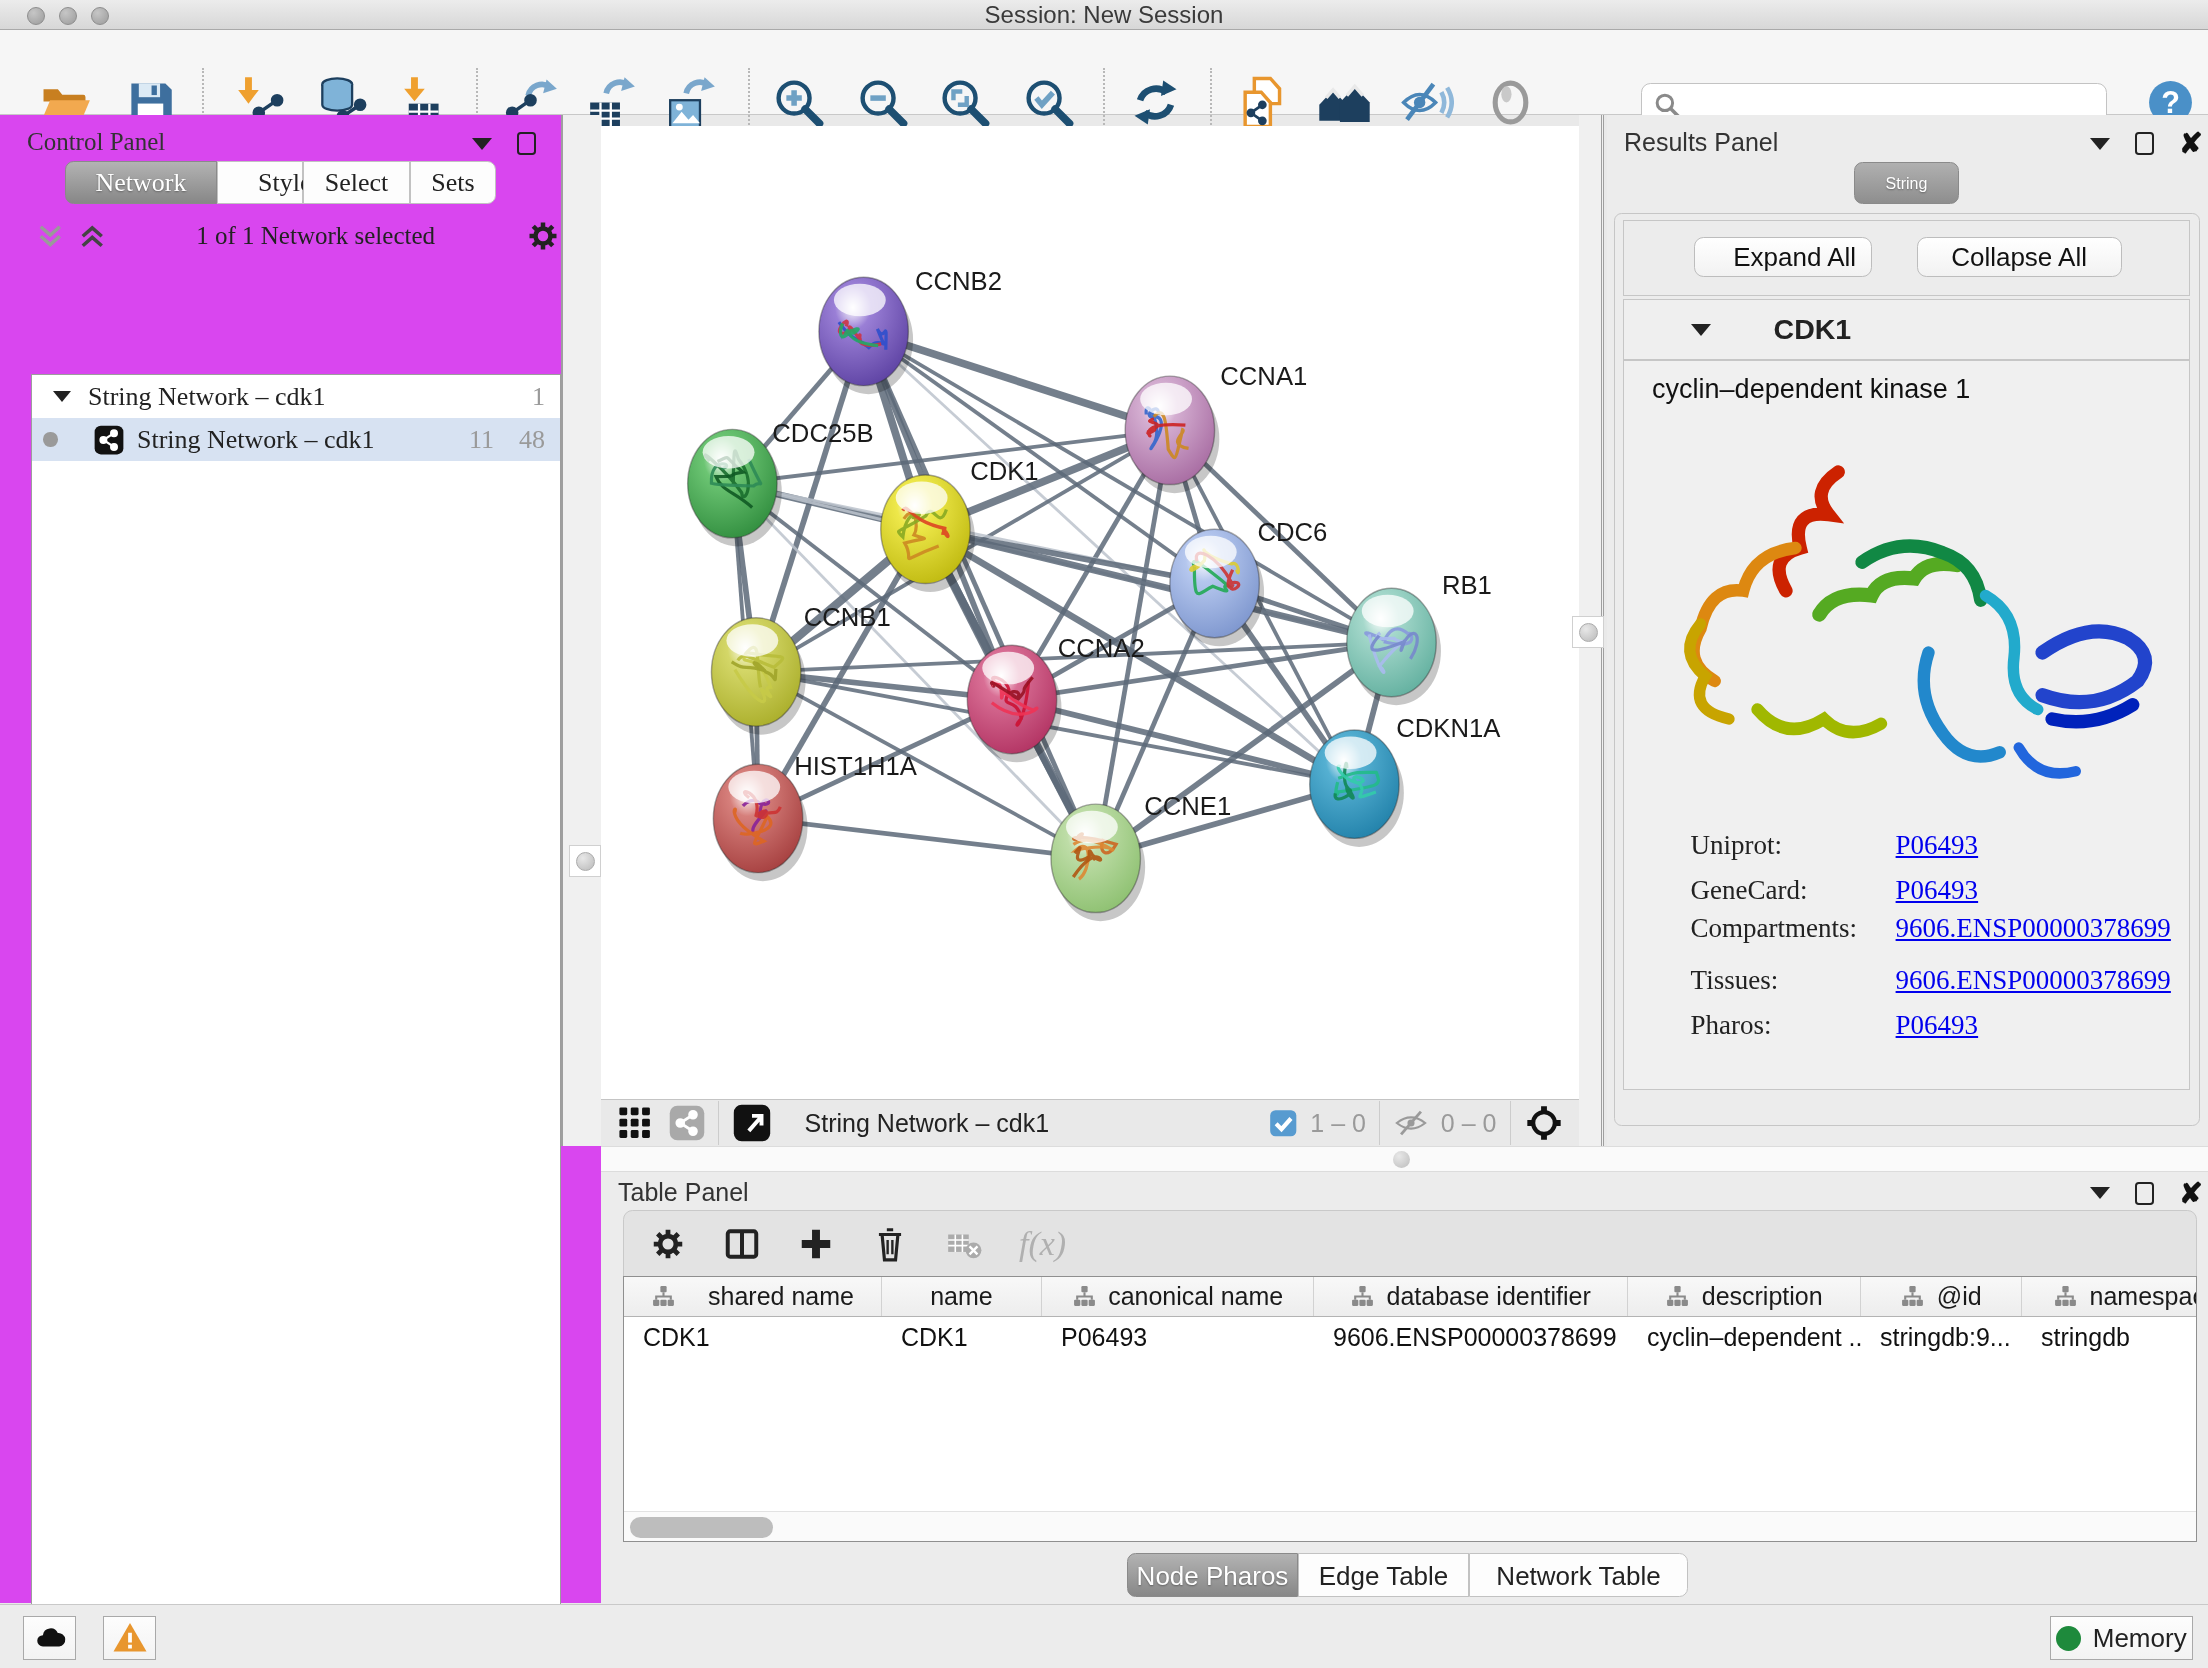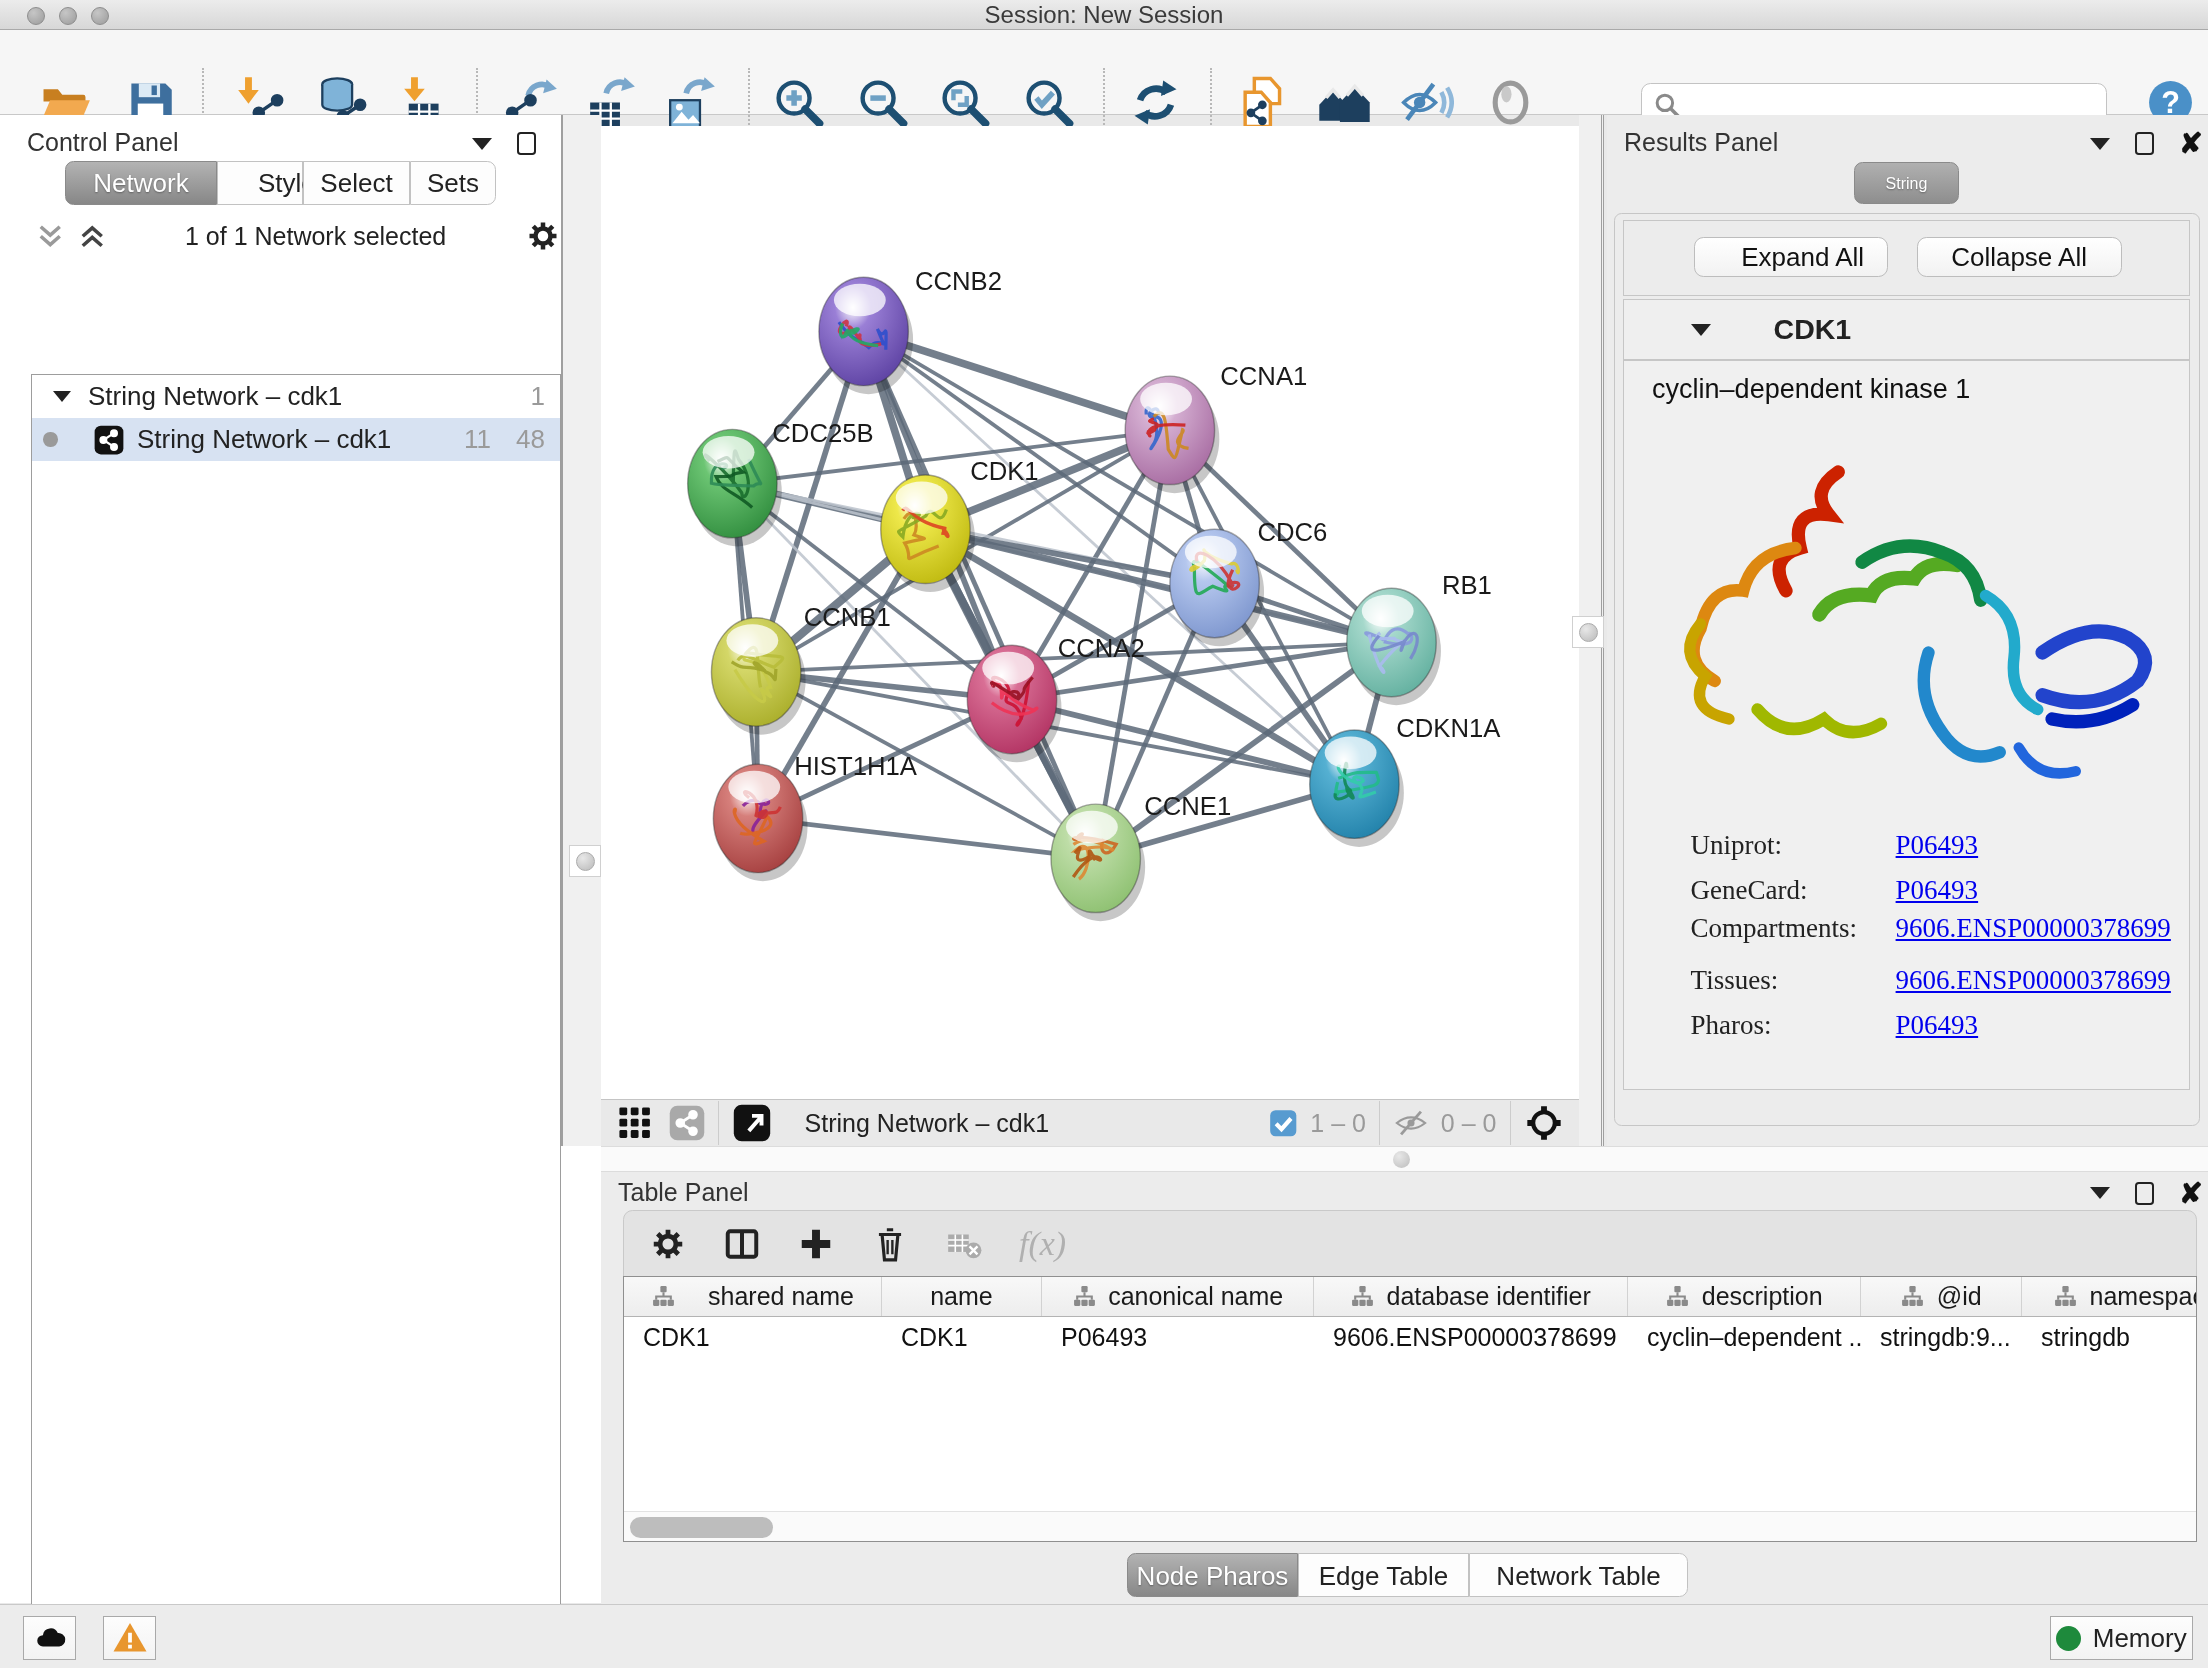--- a/index.html
+++ b/index.html
@@ -268,21 +268,21 @@
       <input value="" placeholder="" style="">
     </div>
     <div class="tbtn" style="left:2142px">
       <svg width="49" height="49" viewBox="0 0 48 48" style="font-size:26px">
         <circle cx="24" cy="24" r="21" fill="#4a90c8"></circle>
         <text x="24" y="34" text-anchor="middle" font-size="30" font-weight="bold" fill="#fff" font-family="Liberation Sans, sans-serif">?</text>
       </svg>
     </div>
   </div>
 
-  <div class="abs" style="left:0;top:115px;width:601px;height:1488px;background:#ffffff;">
+  <div class="abs" style="left:0;top:115px;width:601px;height:1488px;background:#d946ef;font-family:Liberation Serif, serif;">
     <div class="abs panel-title" style="left:27px;top:13.3px;">Control Panel</div>
     <div class="abs pctl" style="left:472px;top:17px;">
       <div class="tri-down"></div>
       <div class="sq"></div>
       <div class="xx">✘</div>
     </div>
 
     <div class="abs" style="left:65px;top:46px;">
       <div class="cp-tab tab-active" style="width:152px;border-radius:8.6px 0 0 8.6px;">Network</div><div class="cp-tab" style="width:86px;padding-left:40px;">Style</div><div class="cp-tab" style="width:107px;">Select</div><div class="cp-tab" style="width:86px;border-radius:0 8.6px 8.6px 0;">Sets</div>
     </div>
@@ -602,21 +602,21 @@
     <div class="abs panel-title" style="left:17px;top:13.3px;">Results Panel</div>
     <div class="abs pctl" style="left:483px;top:17px;">
       <div class="tri-down"></div>
       <div class="sq"></div>
       <div class="xx">✘</div>
     </div>
   </div>
   <div class="res-tab">String</div>
   <div class="res-box">
     <div class="abs" style="left:7.6px;top:5.7px;width:567px;height:76px;border:1.9px solid #c6c6c6;background:#ececec;">
-      <div class="btn abs" style="left:70px;top:16px;width:194px;height:40px;line-height:38px;padding-left:24px;">Expand All</div>
+      <div class="btn abs" style="left:70px;top:16px;width:178px;height:40px;line-height:38px;padding-left:24px;">Expand All</div>
       <div class="btn abs" style="left:293px;top:16px;width:205px;height:40px;line-height:38px;">Collapse All</div>
     </div>
     <div class="abs" style="left:7.6px;top:85px;width:567px;height:61px;border:1.9px solid #c6c6c6;background:#efefef;
          display:flex;align-items:center;">
       <div class="tri-down" style="margin-left:67px;"></div>
       <div style="margin-left:63px;font-weight:bold;font-size:28.5px;">CDK1</div>
     </div>
     <div class="abs" style="left:7.6px;top:146px;width:567px;height:730px;border:1.9px solid #c6c6c6;background:#f0f0f0;overflow:hidden;">
       <div style="margin:13.3px 0 0 28.5px;font-size:27px;color:#111;">cyclin–dependent kinase 1</div>
 

